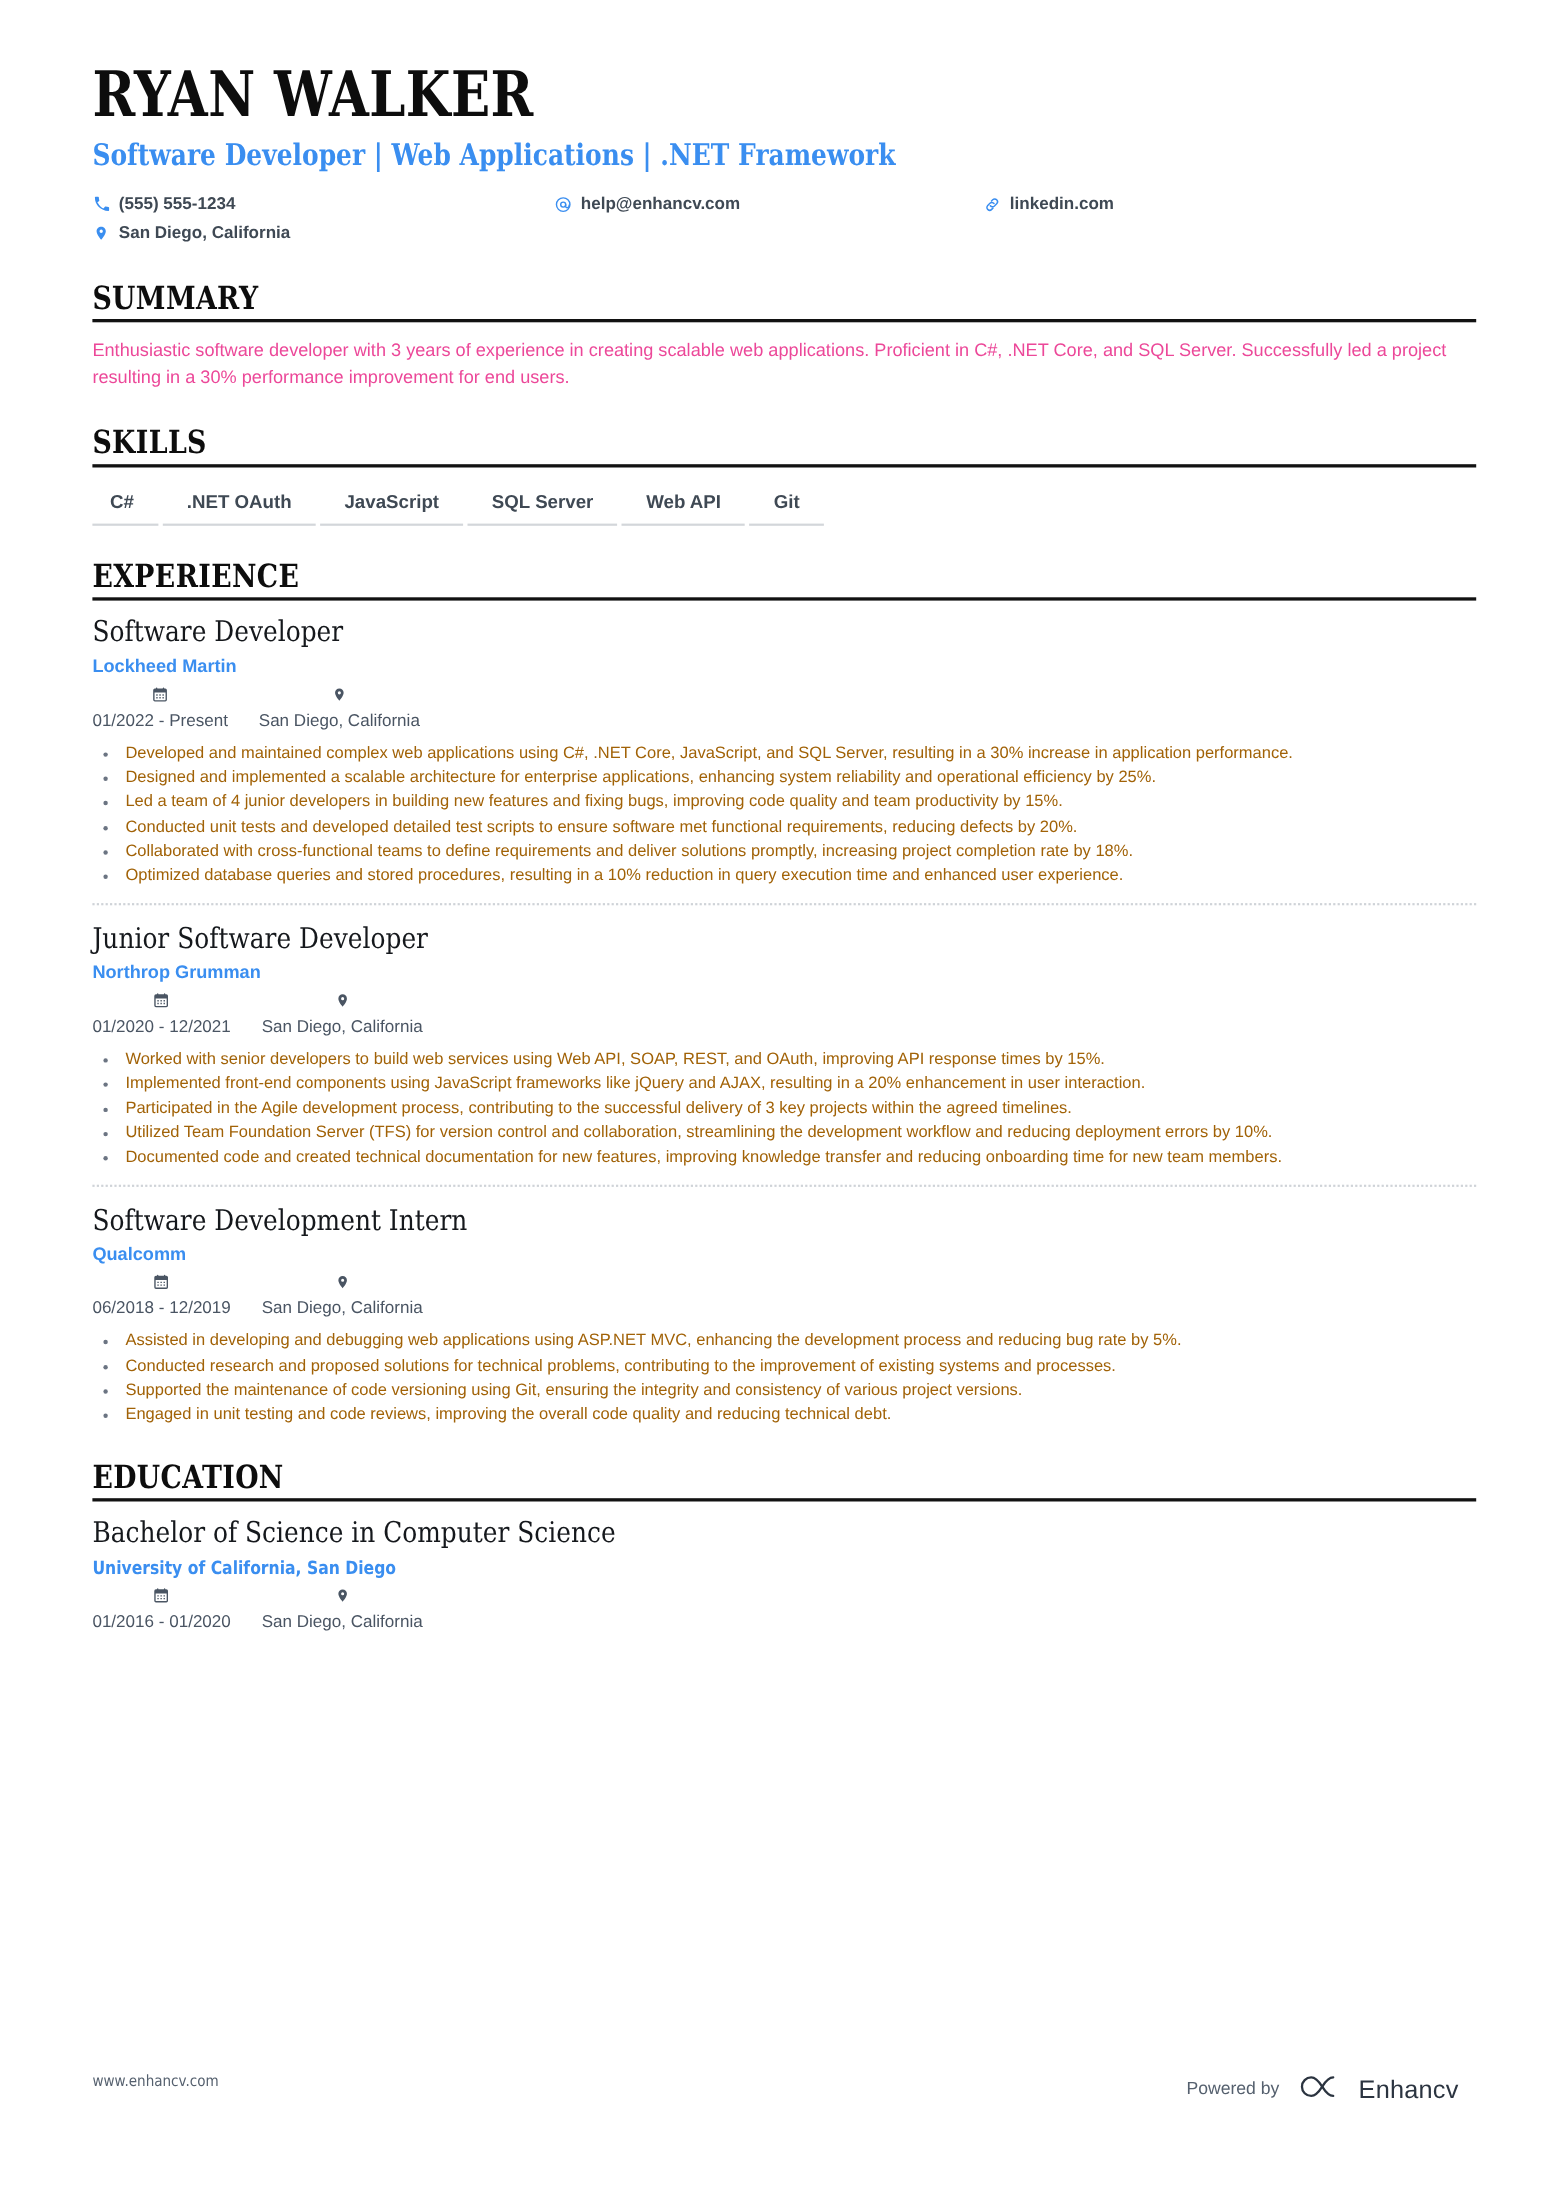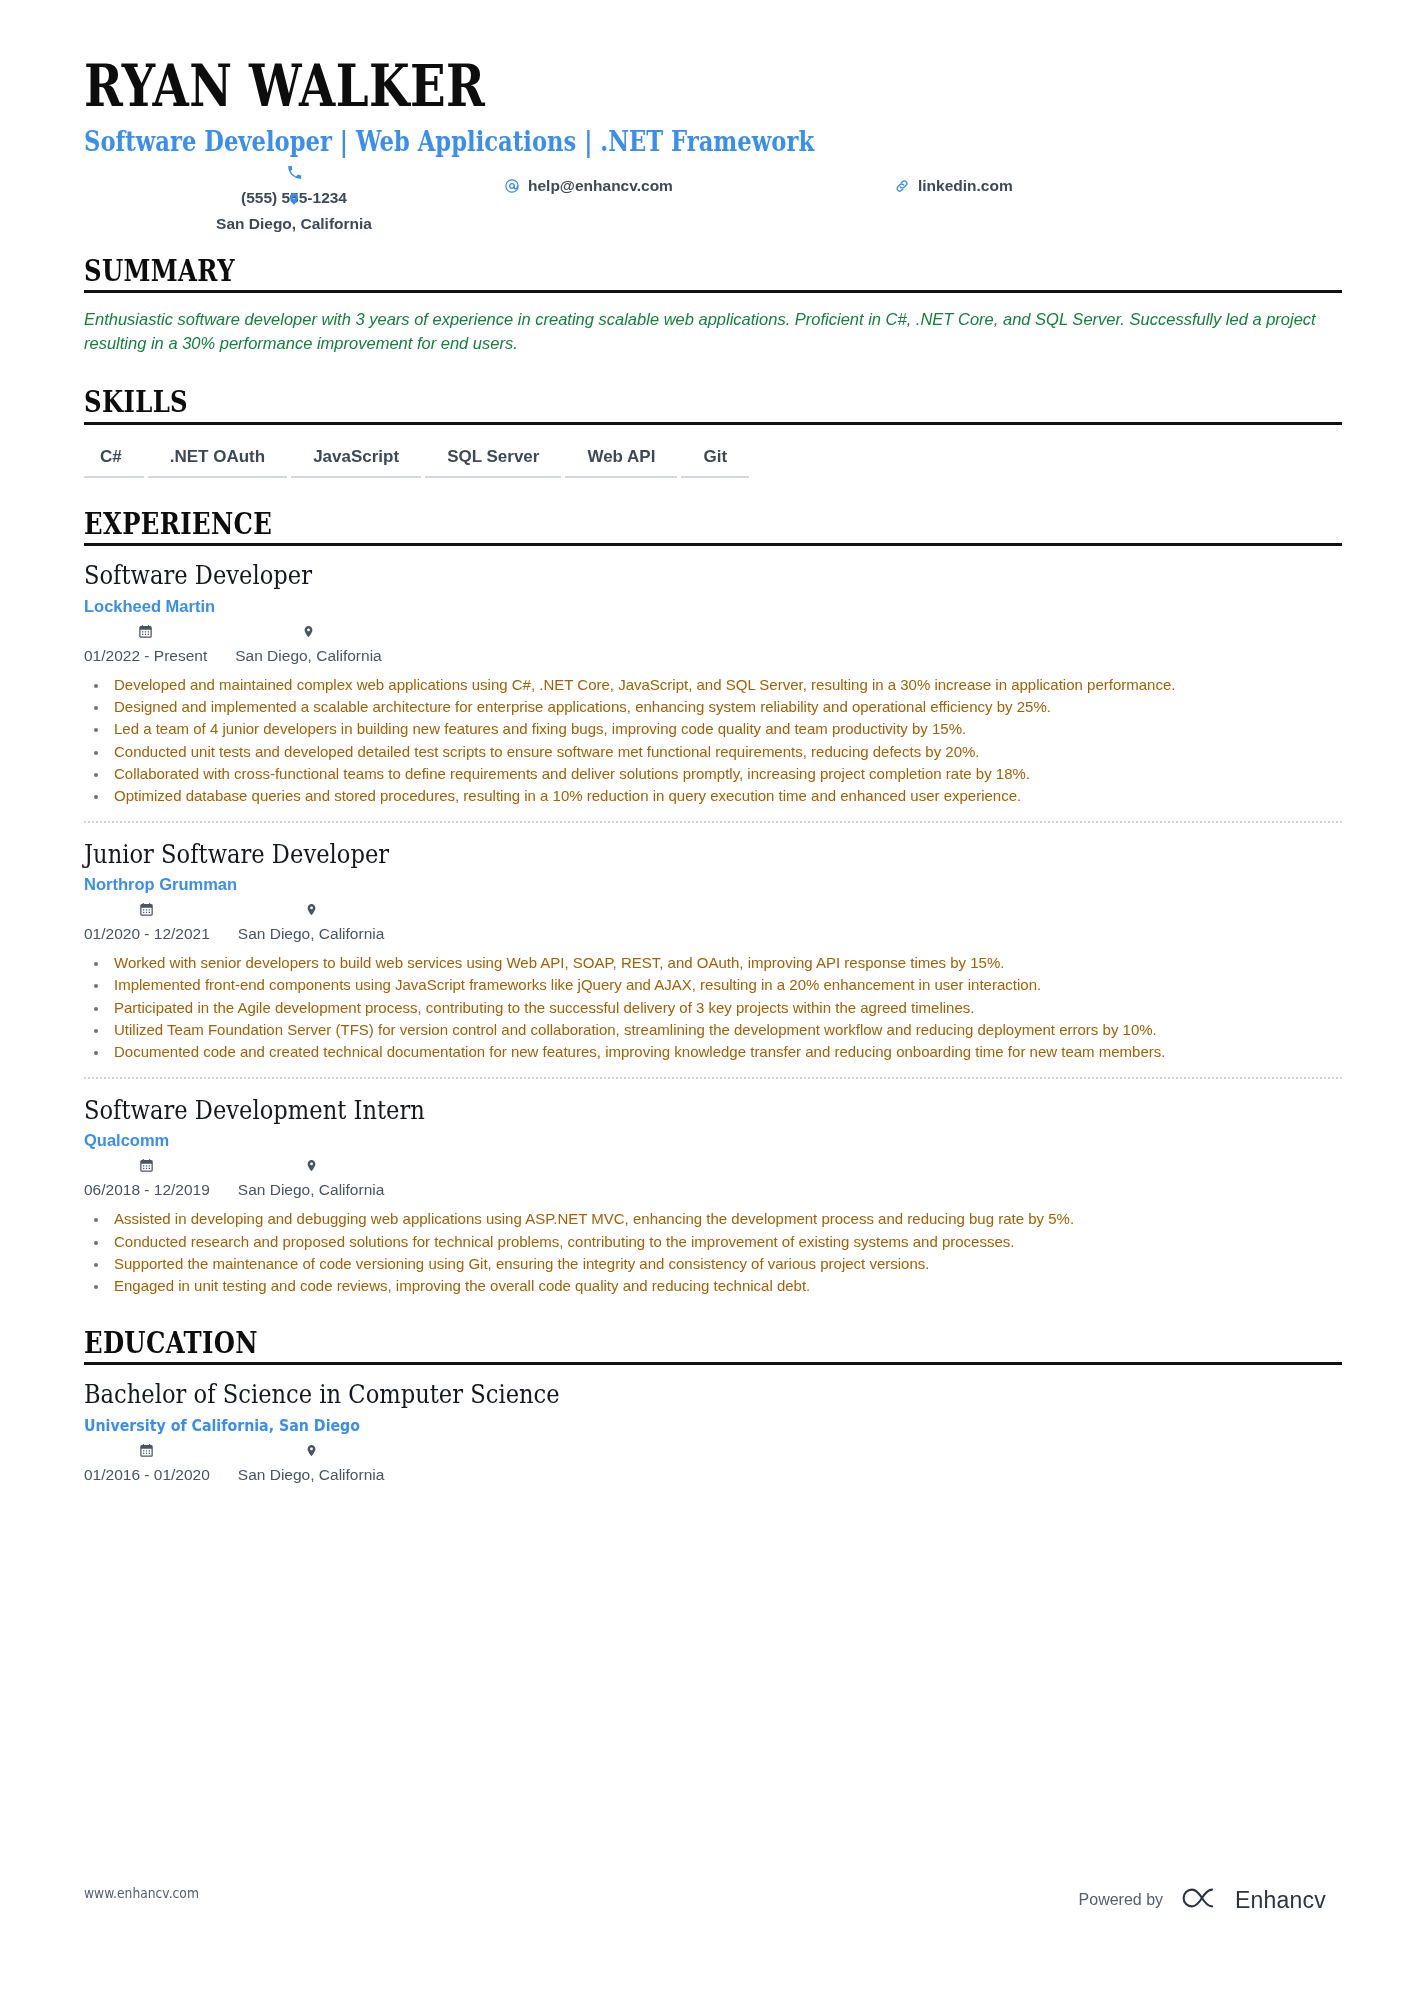--- a/index.html
+++ b/index.html
@@ -60,21 +60,21 @@
   .contact-item {
     display: flex;
     align-items: center;
     gap: 8px;
     font-size: 15.5px;
     font-weight: 700;
     color: #3f4954;
     white-space: nowrap;
   }
 
-  .contact-item.slot-1 { width: 420px; flex-direction: column; }
+  .contact-item.slot-1 { width: 420px; }
   .contact-item.slot-2 { width: 390px; }
 
   .c-icon {
     display: inline-flex;
     align-items: center;
     justify-content: center;
     width: 16px;
     height: 16px;
     color: #3a8ef0;
     flex: 0 0 auto;
@@ -100,23 +100,22 @@
     height: 3px;
     background: #121212;
     margin-top: 3px;
   }
 
   
   .summary-text {
     margin-top: 15px;
     font-size: 16.5px;
     line-height: 1.45;
-    color: #15803d;
+    color: #ec4899;
     max-width: 1243px;
-    font-style: italic;
   }
 
   
   .skills-row {
     display: flex;
     flex-wrap: wrap;
     gap: 0px;
     margin-top: 22px;
   }
 

